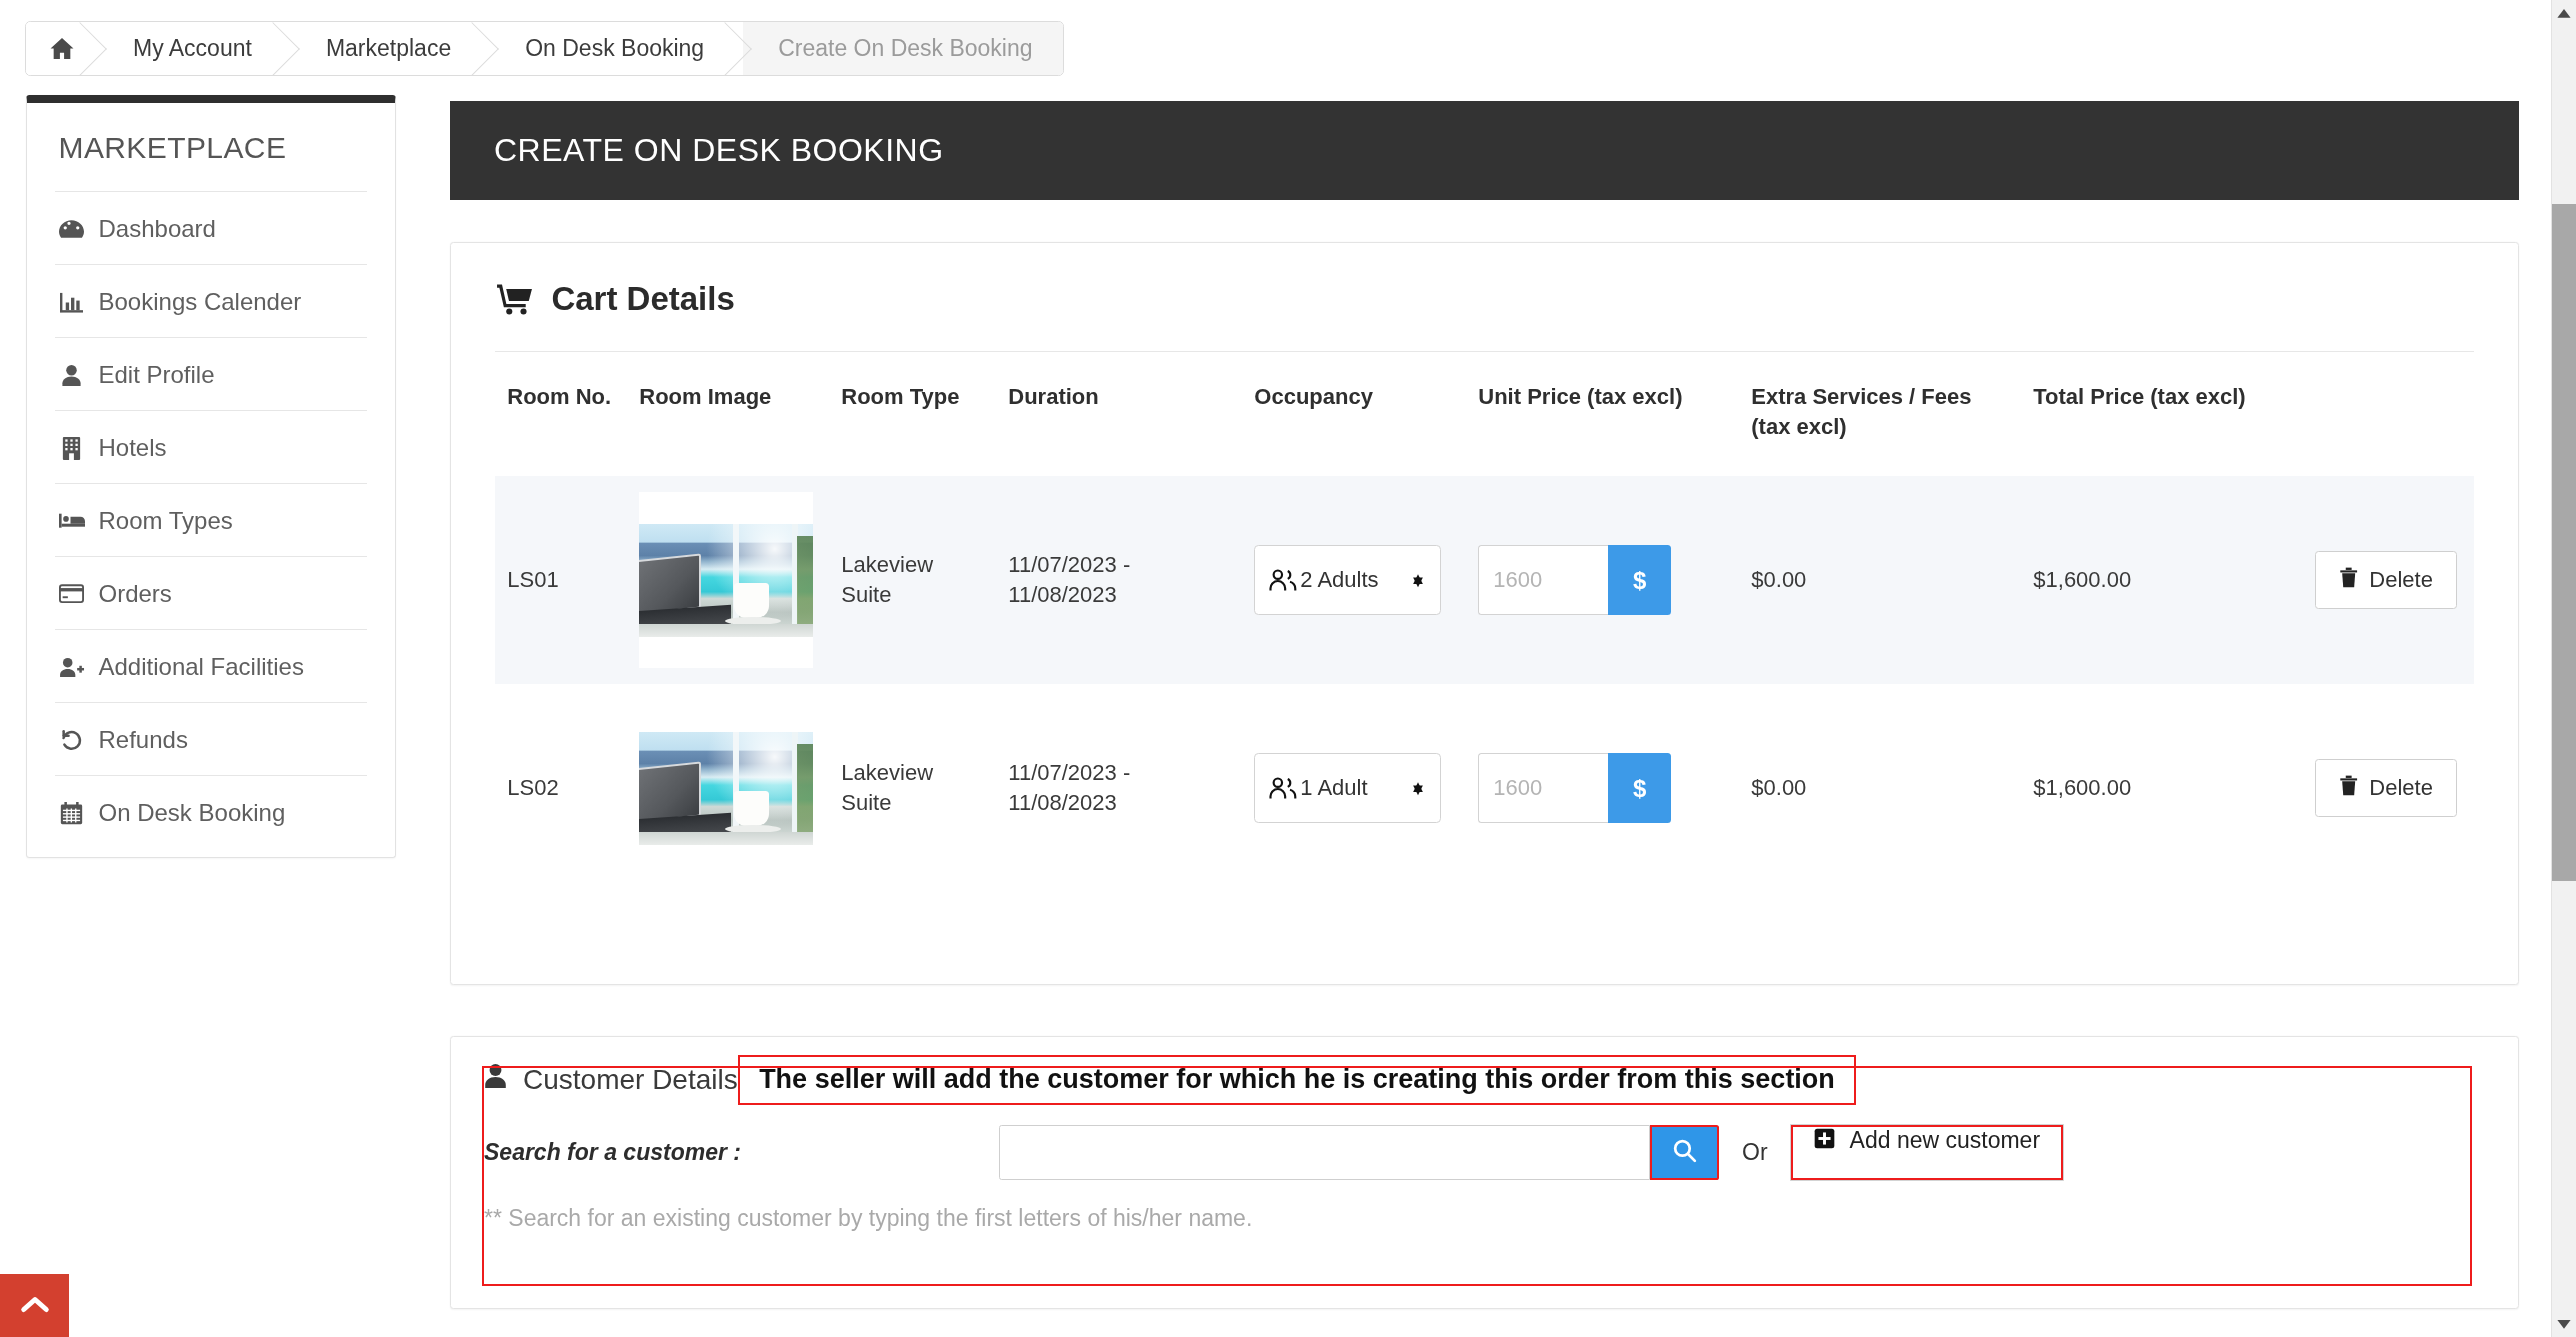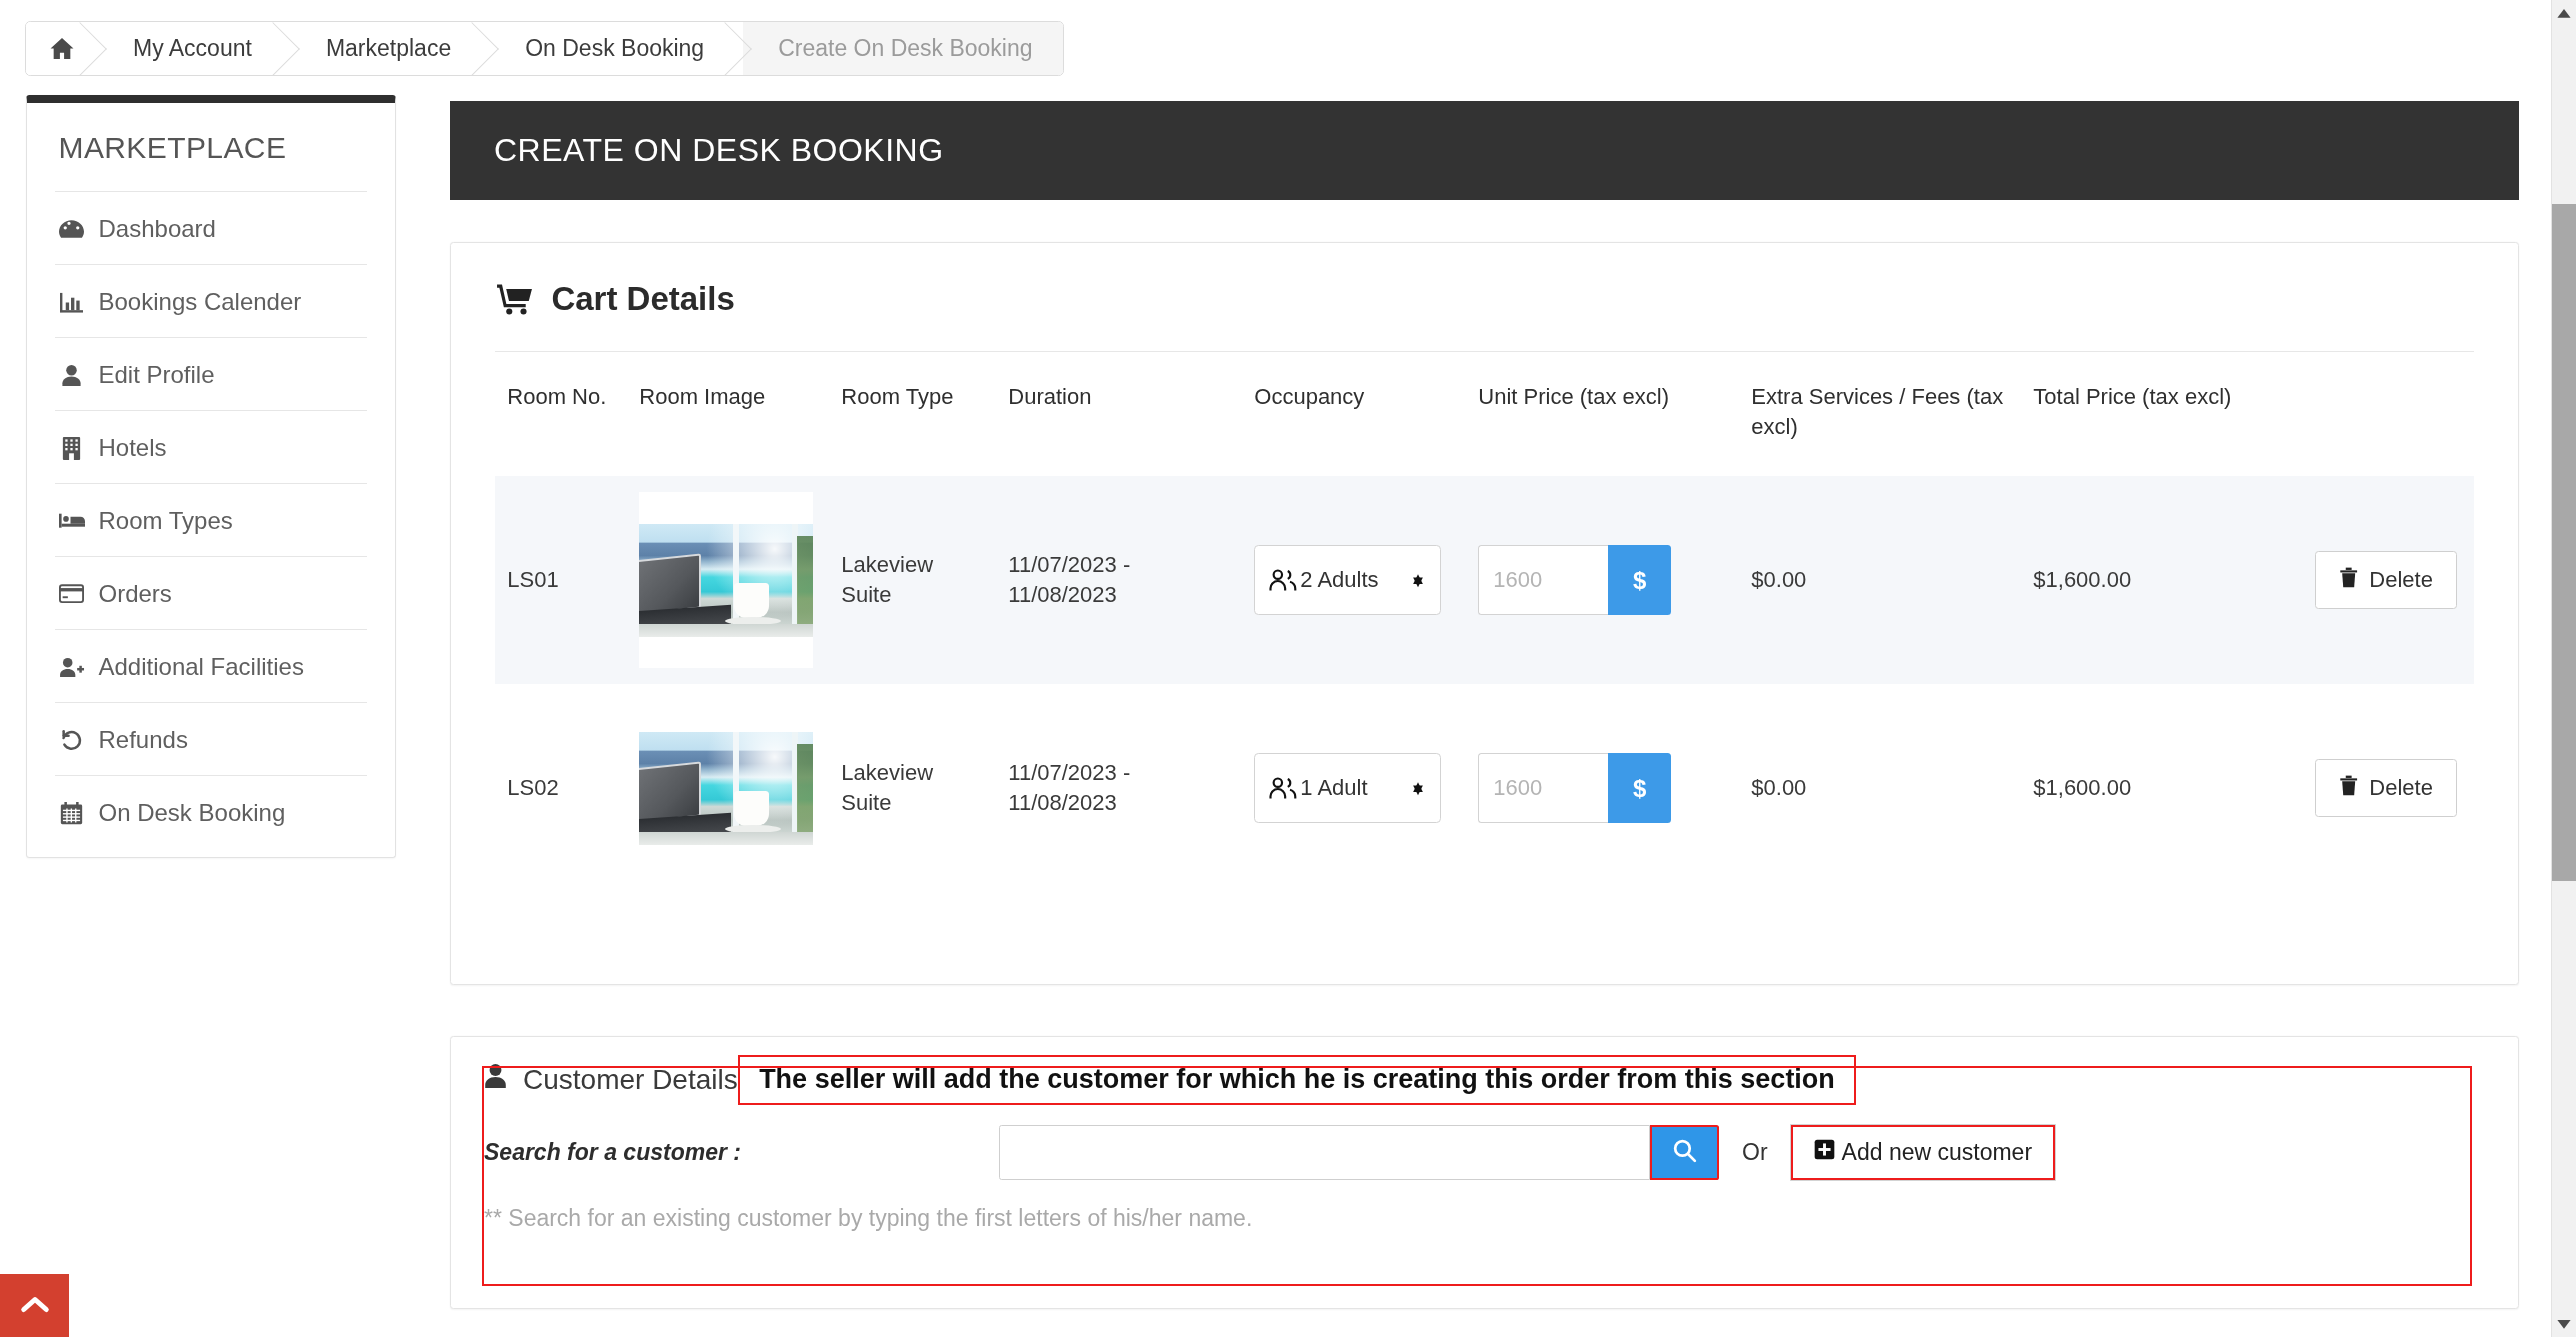--- a/index.html
+++ b/index.html
@@ -100,21 +100,21 @@
     padding: 37px 0 0 46px;
     font-size: 33px; font-weight: bold; color: #2b2b2b;
   }
   .panel-title .pt-ico { color:#222; display:flex; align-items:center; }
   .panel-rule { margin: 33px 44px 0 44px; border-top: 0.9px solid #e7e7e7; }
 
   
   table.cart { width: calc(100% - 88px); margin: 0 44px; border-collapse: collapse; table-layout: fixed; }
   table.cart th {
     text-align: left;
-    font-size: 22px; font-weight: normal; color: #2f2f2f;
+    font-size: 22px; font-weight: bold; color: #2f2f2f;
     padding: 30px 8.8px 35px 12.3px;
     vertical-align: top; line-height: 1.35;
   }
   table.cart td {
     font-size: 22px; color: #3a3a3a;
     padding: 16px 8.8px 16px 12.3px;
     vertical-align: middle; line-height: 1.4;
   }
   tr.row-alt td { background: #f5f7fa; }
   .col-no    { width: 132px; }
@@ -259,21 +259,21 @@
   .search-btn {
     width: 69px; height: 55px;
     background: #2f96e8;
     border: 2.6px solid #ee1c1c;
     display:flex; align-items:center; justify-content:center;
     color:#fff; cursor:pointer;
     border-radius: 0 2.6px 2.6px 0;
   }
   .or-text { font-size: 23px; color:#333; padding: 0 23px; }
   .add-cust {
-    display:inline-flex; align-items:center; gap: 7px;
+    display:inline-flex; gap: 15px;
     height: 55px; padding: 0 21px;
     background: #fff;
     border: 2.6px solid #ee1c1c;
     font-size: 23px; color:#222; cursor:pointer;
     box-shadow: 0 0 0 0.9px #cfcfcf;
     font-family: "Liberation Sans", sans-serif;
   }
   .cust-hint { padding-top: 25px; font-size: 23px; color: #a9a9a9; }
 
   

